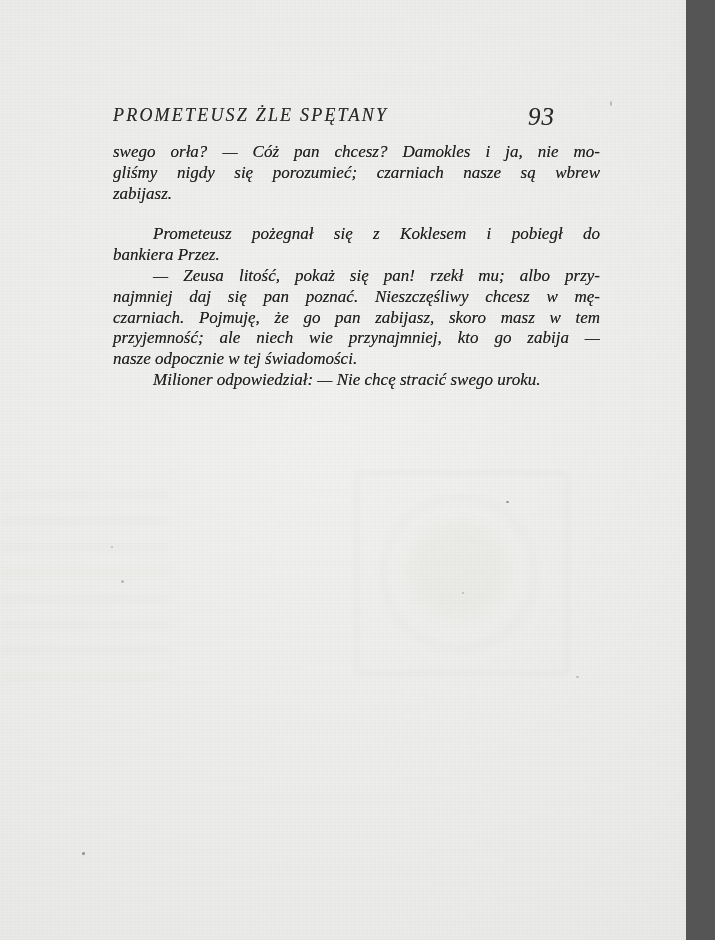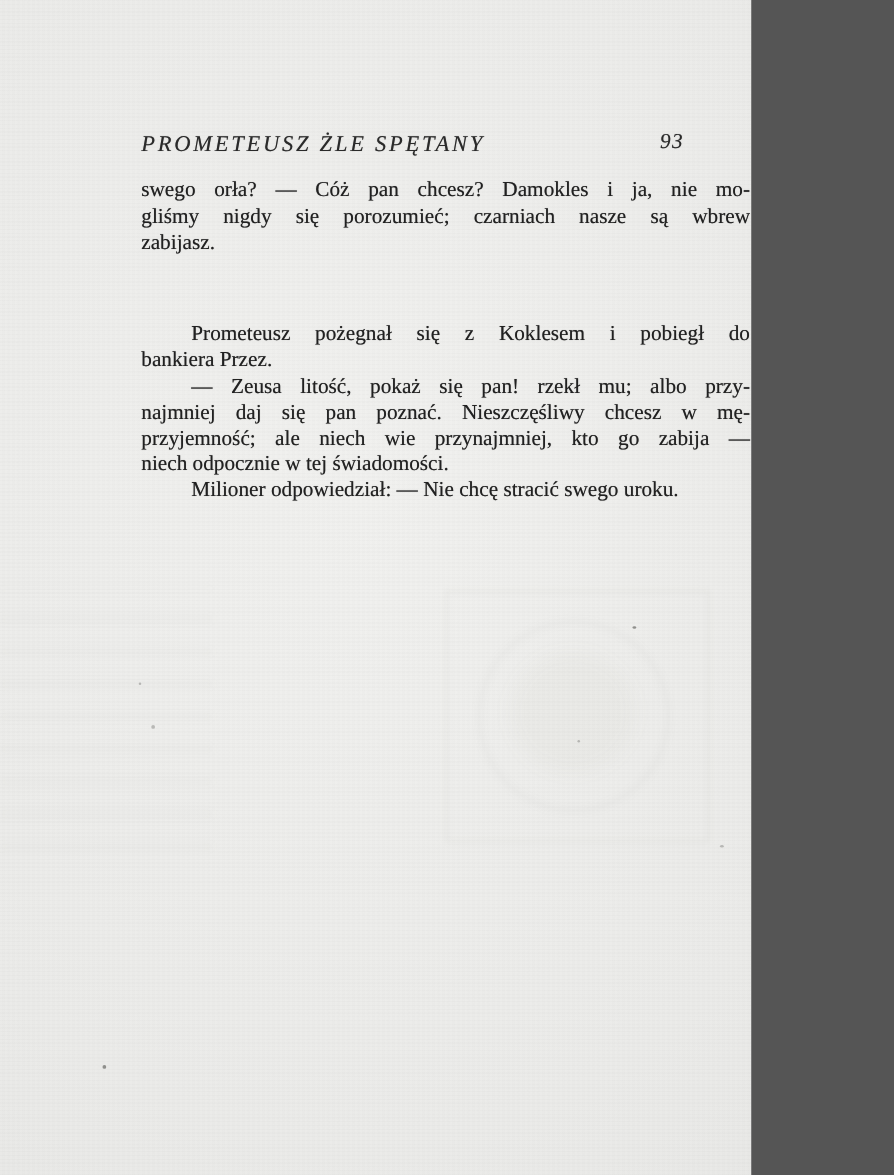--- a/index.html
+++ b/index.html
@@ -2,21 +2,21 @@
 <html><head>
 <meta charset="utf-8">
 <style>
   html, body {
     margin: 0;
     padding: 0;
     background: #555;
   }
   .scan-page {
     position: relative;
-    width: 601px;
+    width: 686px;
     height: 940px;
     overflow: hidden;
     background:
       radial-gradient(ellipse 130% 100% at 48% 42%, #f1f1ef 0%, #ebebe9 55%, #e4e4e2 100%);
     font-family: "Liberation Serif", "DejaVu Serif", serif;
     color: #1f1f1f;
   }
   
   .paper-texture {
     position: absolute;
@@ -35,38 +35,39 @@
     letter-spacing: 2.2px;
     color: #2a2a2a;
     text-shadow: 0 0 0.6px rgba(40,40,40,0.55);
     white-space: nowrap;
   }
   .page-number {
     position: absolute;
     left: 528px;
     top: 103px;
     font-style: italic;
-    font-size: 17px;
+    font-size: 25px;
     letter-spacing: 1px;
     color: #2a2a2a;
     text-shadow: 0 0 0.6px rgba(40,40,40,0.5);
     text-align: center;
   }
   .text-block {
     position: absolute;
     left: 113px;
     top: 142px;
     width: 487px;
     font-size: 17px;
     line-height: 20.8px;
     color: #212121;
     text-shadow: 0 0 0.55px rgba(33,33,33,0.6);
+    font-style: italic;
   }
   .para { margin: 0; }
-  .para.gap-before { margin-top: 53px; }
+  .para.gap-before { margin-top: 20px; }
   .line { min-height: 20.8px; }
   .line.j {
     text-align: justify;
     text-align-last: justify;
     text-justify: inter-word;
   }
   .line.ind { text-indent: 40px; }
 
   
   .ghost-frame {
@@ -147,22 +148,23 @@
       <div class="line j">swego orła? — Cóż pan chcesz? Damokles i ja, nie mo-</div>
       <div class="line j">gliśmy nigdy się porozumieć; czarniach nasze są wbrew</div>
       <div class="line">zabijasz.</div>
     </div>
 
     <div class="para gap-before">
       <div class="line j ind">Prometeusz pożegnał się z Koklesem i pobiegł do</div>
       <div class="line">bankiera Przez.</div>
       <div class="line j ind">— Zeusa litość, pokaż się pan! rzekł mu; albo przy-</div>
       <div class="line j">najmniej daj się pan poznać. Nieszczęśliwy chcesz w mę-</div>
+      <div class="line j">czarniach. Pojmuję, że go pan zabijasz, skoro masz w tem</div>
       <div class="line j">przyjemność; ale niech wie przynajmniej, kto go zabija —</div>
-      <div class="line">niech odpocznie w tej świadomości.</div>
+      <div class="line">nasze odpocznie w tej świadomości.</div>
     </div>
 
     <div class="para">
       <div class="line ind">Milioner odpowiedział: — Nie chcę stracić swego uroku.</div>
     </div>
 
   </div>
 </div>
 
 </body></html>

